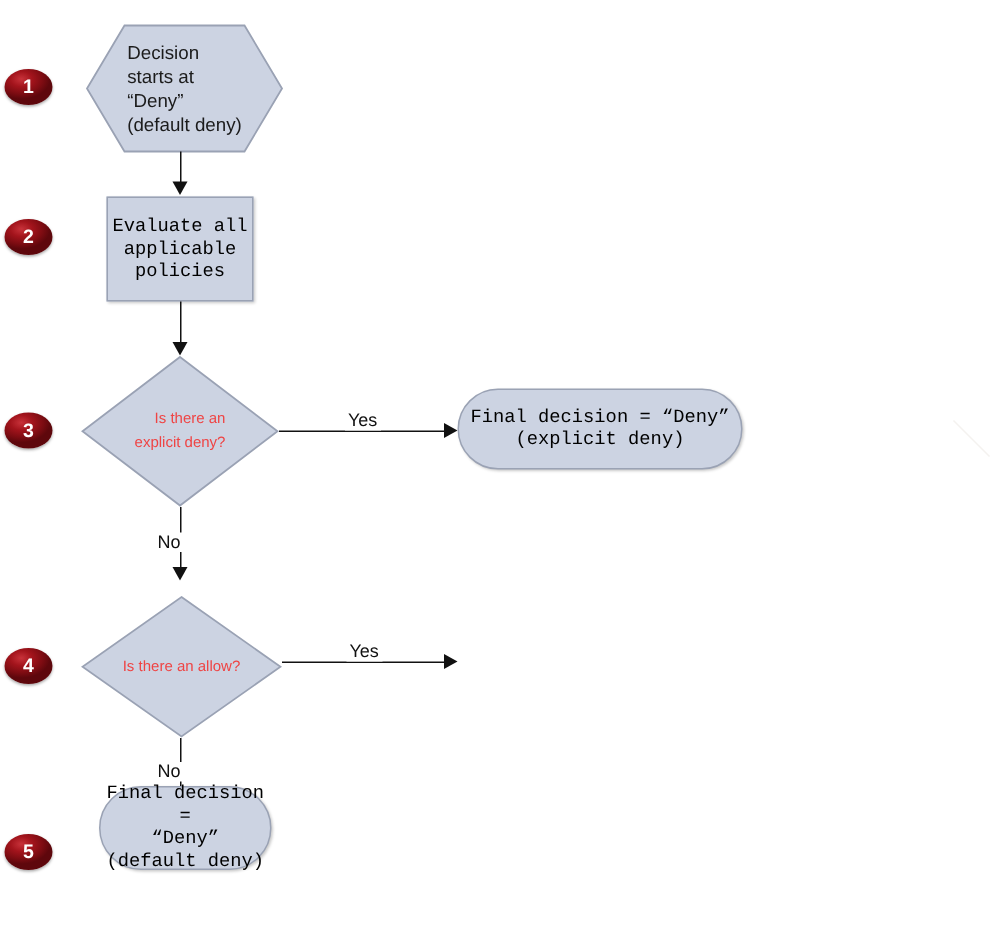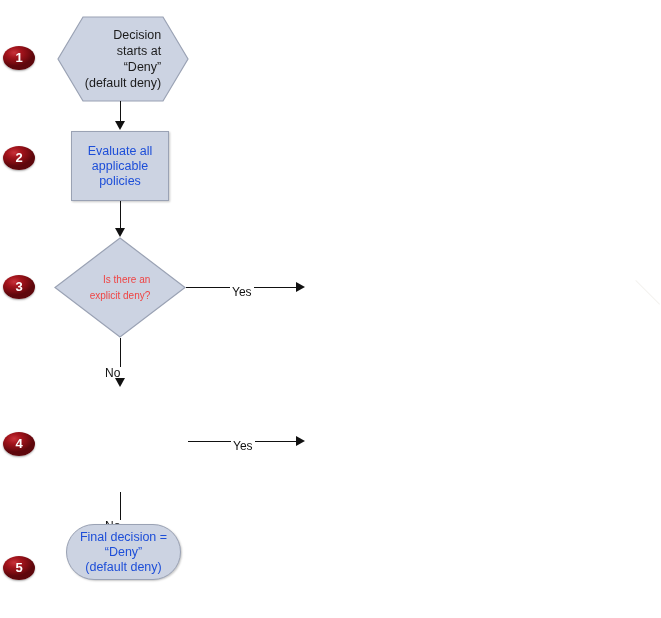--- a/index.html
+++ b/index.html
@@ -27,37 +27,38 @@
     font-size:13px;
     font-weight:bold;
     line-height:24px;
     text-align:center;
     letter-spacing:0;
   }
   
   .shape{
     position:absolute;
     box-sizing:border-box;
-    color:#1d4ed8;
+    color:#000000;
     font-size:12.5px;
     line-height:15px;
     text-align:center;
     display:flex;
     align-items:center;
     justify-content:center;
+    font-family:Liberation Mono, monospace;
   }
   .shape .txt{white-space:pre-line;display:block;width:100%;}
 
   
   .hexwrap{position:absolute;}
   .hexwrap svg{position:absolute;left:0;top:0;}
   .hexwrap .lbl{
     position:absolute;left:0;top:0;width:100%;height:100%;
     display:flex;align-items:center;justify-content:center;
-    font-size:12.5px;line-height:16px;color:#1b1b1b;text-align:right;
+    font-size:12.5px;line-height:16px;color:#1b1b1b;text-align:left;
     white-space:pre-line;
   }
 
   
   .rect{
     background:#ccd3e2;
     border:1px solid #9aa2b4;
     box-shadow:1px 1px 2px rgba(0,0,0,.22);
   }
 
@@ -105,21 +106,20 @@
     border-left:9px solid #111111;
   }
   .edgelabel{
     position:absolute;
     font-size:12px;
     color:#111111;
     background:#ffffff;
     padding:0 2px;
     line-height:13px;
     white-space:nowrap;
-    margin-top:12px;
   }
   .artifact{
     position:absolute;
     width:34px;height:0;
     border-top:1px solid #f4f2ef;
     transform:rotate(45deg);
     transform-origin:left top;
   }
 </style>
 </head>
@@ -160,27 +160,37 @@
       <polygon points="66,1 131,50.5 66,100 1,50.5" fill="#ccd3e2" stroke="#9aa2b4" stroke-width="1.2"></polygon>
     </svg>
     <div class="lbl">Is there an
 explicit deny?</div>
   </div>
 
   <div class="hline" style="left:186px;top:287px;width:112px;"></div>
   <div class="edgelabel" style="left:230px;top:274px;">Yes</div>
   <div class="arrow-right" style="left:296px;top:282px;"></div>
 
+  <div class="shape stadium" style="left:305px;top:259px;width:190px;height:54px;">
+    <span class="txt">Final decision = “Deny”
+(explicit deny)</span>
+  </div>
 
   <div class="vline" style="left:120px;top:338px;height:41px;"></div>
   <div class="edgelabel" style="left:103px;top:355px;">No</div>
   <div class="arrow-down" style="left:115px;top:378px;"></div>
 
   <div class="badge" style="left:3px;top:432px;">4</div>
 
+  <div class="dmdwrap" style="left:54px;top:397px;width:134px;height:95px;">
+    <svg width="134" height="95" viewBox="0 0 134 95">
+      <polygon points="67,1 133,47.5 67,94 1,47.5" fill="#ccd3e2" stroke="#9aa2b4" stroke-width="1.2"></polygon>
+    </svg>
+    <div class="lbl">Is there an allow?</div>
+  </div>
 
   <div class="hline" style="left:188px;top:441px;width:110px;"></div>
   <div class="edgelabel" style="left:231px;top:428px;">Yes</div>
   <div class="arrow-right" style="left:296px;top:436px;"></div>
 
 
   <div class="vline" style="left:120px;top:492px;height:42px;"></div>
   <div class="edgelabel" style="left:103px;top:508px;">No</div>
   <div class="arrow-down" style="left:115px;top:533px;"></div>
 

